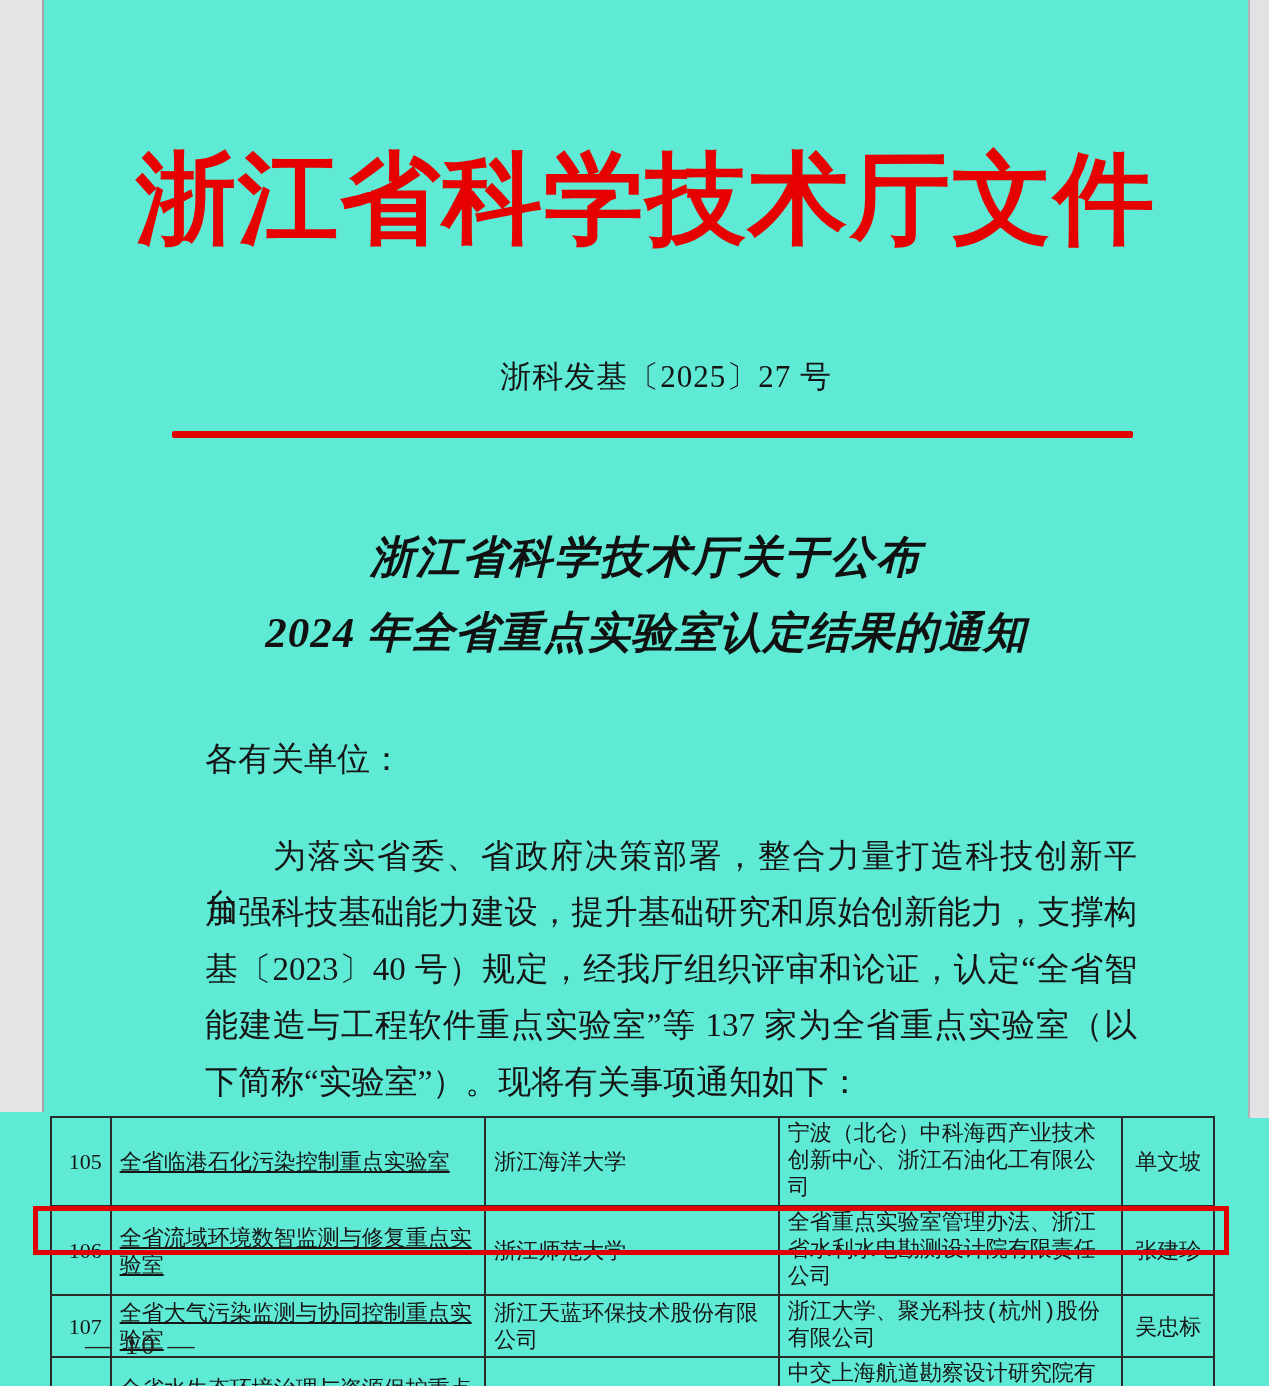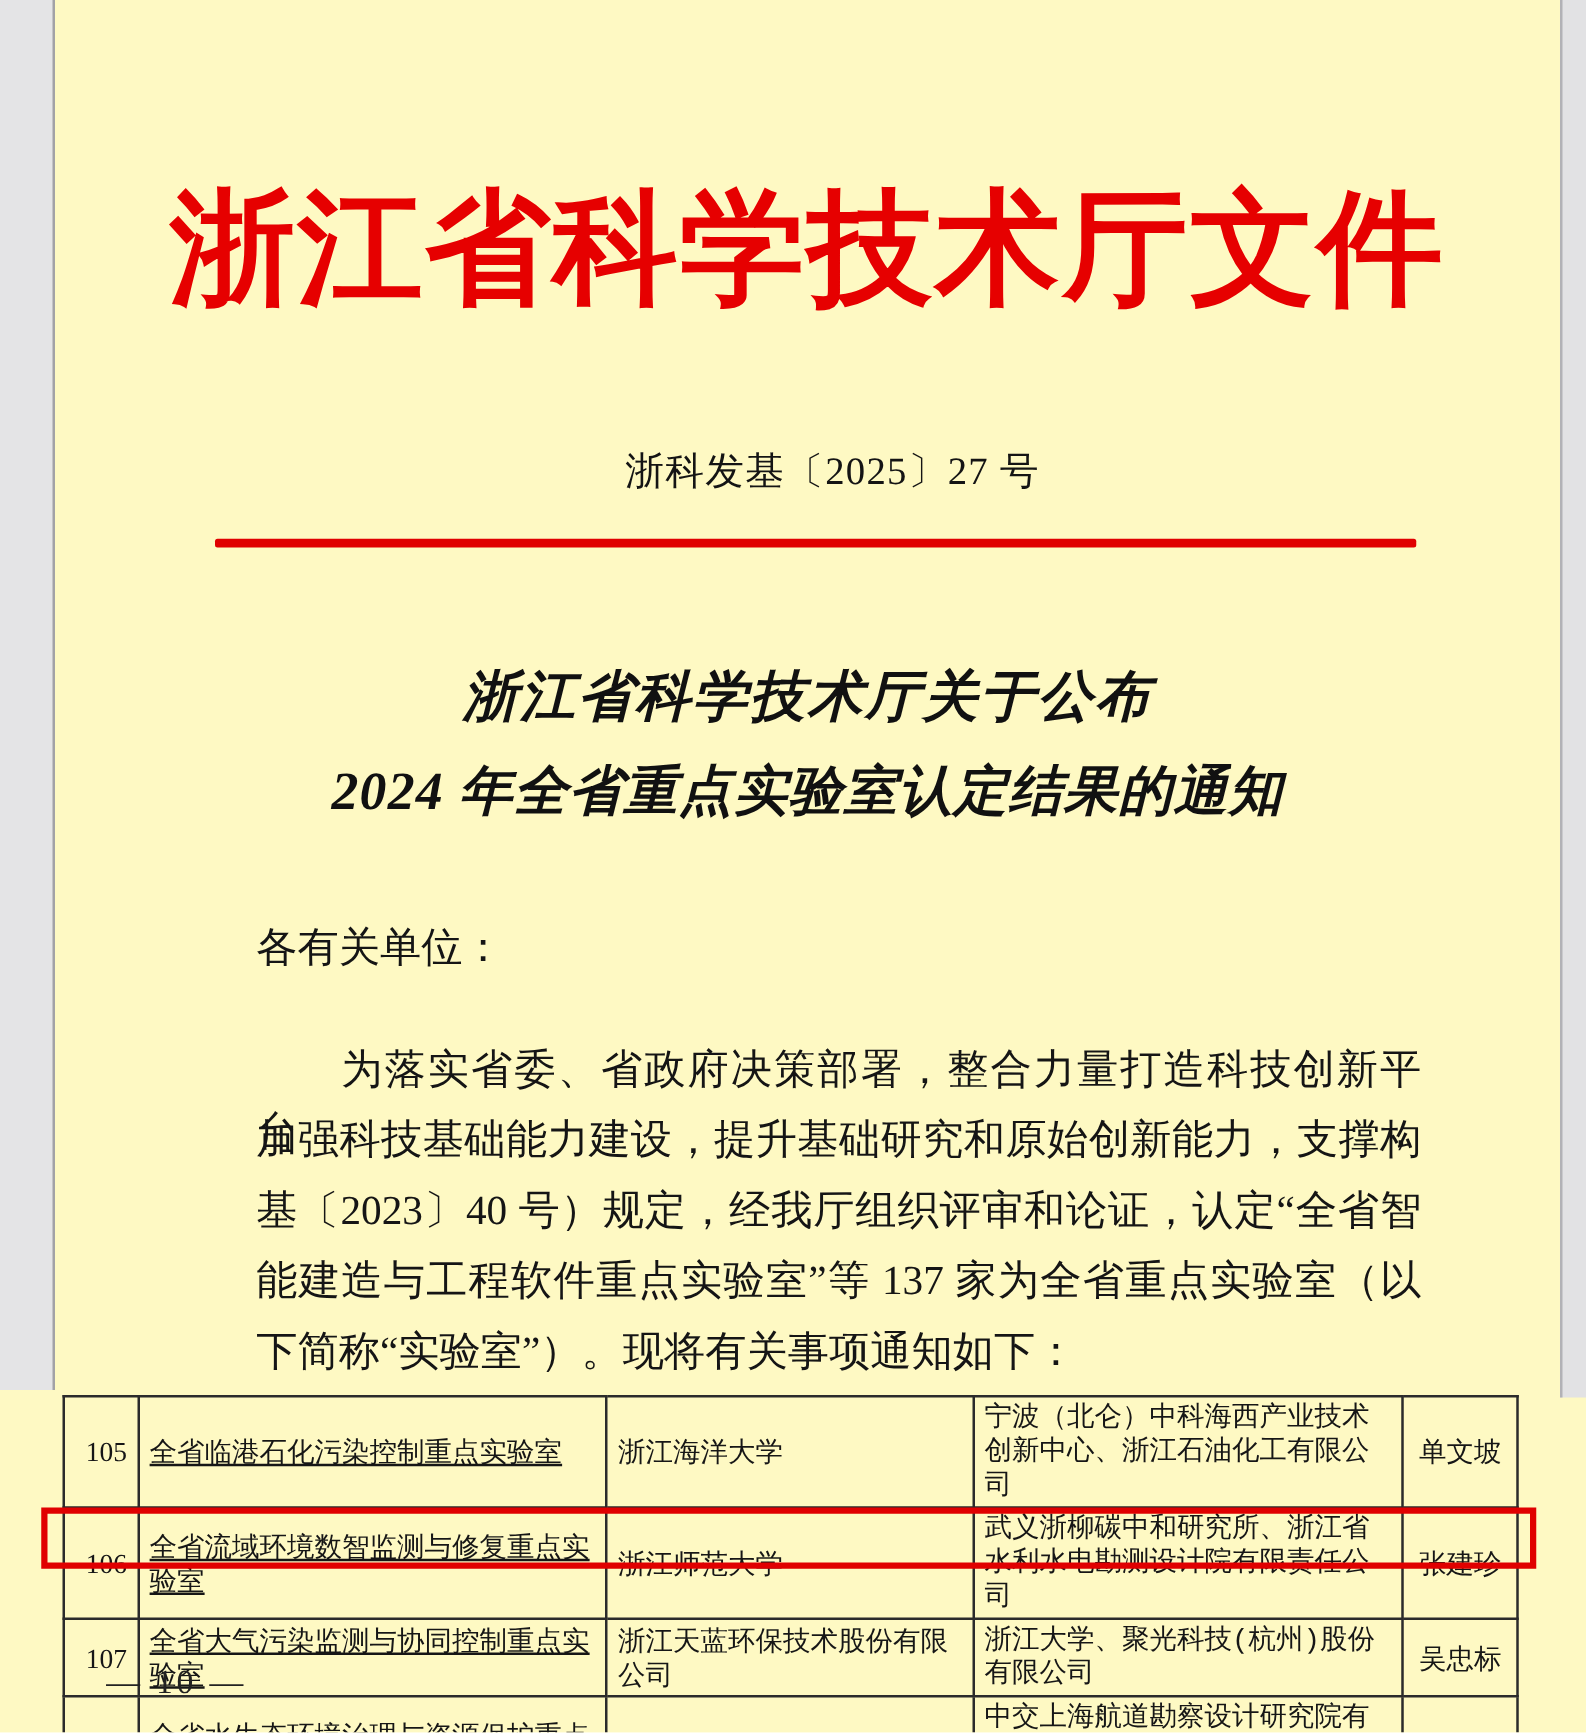--- a/index.html
+++ b/index.html
@@ -1,19 +1,19 @@
 <!DOCTYPE html>
 <html><head>
 <meta charset="utf-8">
 <style>
   * { margin:0; padding:0; box-sizing:border-box; }
   html,body { background:#ffffff; }
   .stage {
     position:relative; width:1269px; height:1386px; margin:0 auto;
-    background:#fef9c3; overflow:hidden;
+    background:#5eead4; overflow:hidden;
     font-family:"Liberation Serif","DejaVu Serif",serif;
     color:#1c1c1c;
   }
   
   .gutter-left {
     position:absolute; left:0; top:0; width:44px; height:1112px;
     background:#e4e4e6; border-right:2px solid #a2a2a6;
   }
   .gutter-right {
     position:absolute; right:0; top:0; width:21px; height:1118px;
@@ -104,21 +104,21 @@
         <td class="c-no">105</td>
         <td class="c-lab">全省临港石化污染控制重点实验室</td>
         <td class="c-inst">浙江海洋大学</td>
         <td class="c-partners">宁波（北仑）中科海西产业技术创新中心、浙江石油化工有限公司</td>
         <td class="c-dir">单文坡</td>
       </tr>
       <tr class="r-std">
         <td class="c-no">106</td>
         <td class="c-lab">全省流域环境数智监测与修复重点实验室</td>
         <td class="c-inst">浙江师范大学</td>
-        <td class="c-partners">武义浙柳碳中和研究所、浙江省水利水电勘测设计院有限责任公司</td>
+        <td class="c-partners">全省重点实验室管理办法、浙江省水利水电勘测设计院有限责任公司</td>
         <td class="c-dir">张建珍</td>
       </tr>
       <tr class="r-tall">
         <td class="c-no">107</td>
         <td class="c-lab">全省大气污染监测与协同控制重点实验室</td>
         <td class="c-inst">浙江天蓝环保技术股份有限公司</td>
         <td class="c-partners">浙江大学、聚光科技(杭州)股份有限公司</td>
         <td class="c-dir">吴忠标</td>
       </tr>
       <tr class="r-std">

